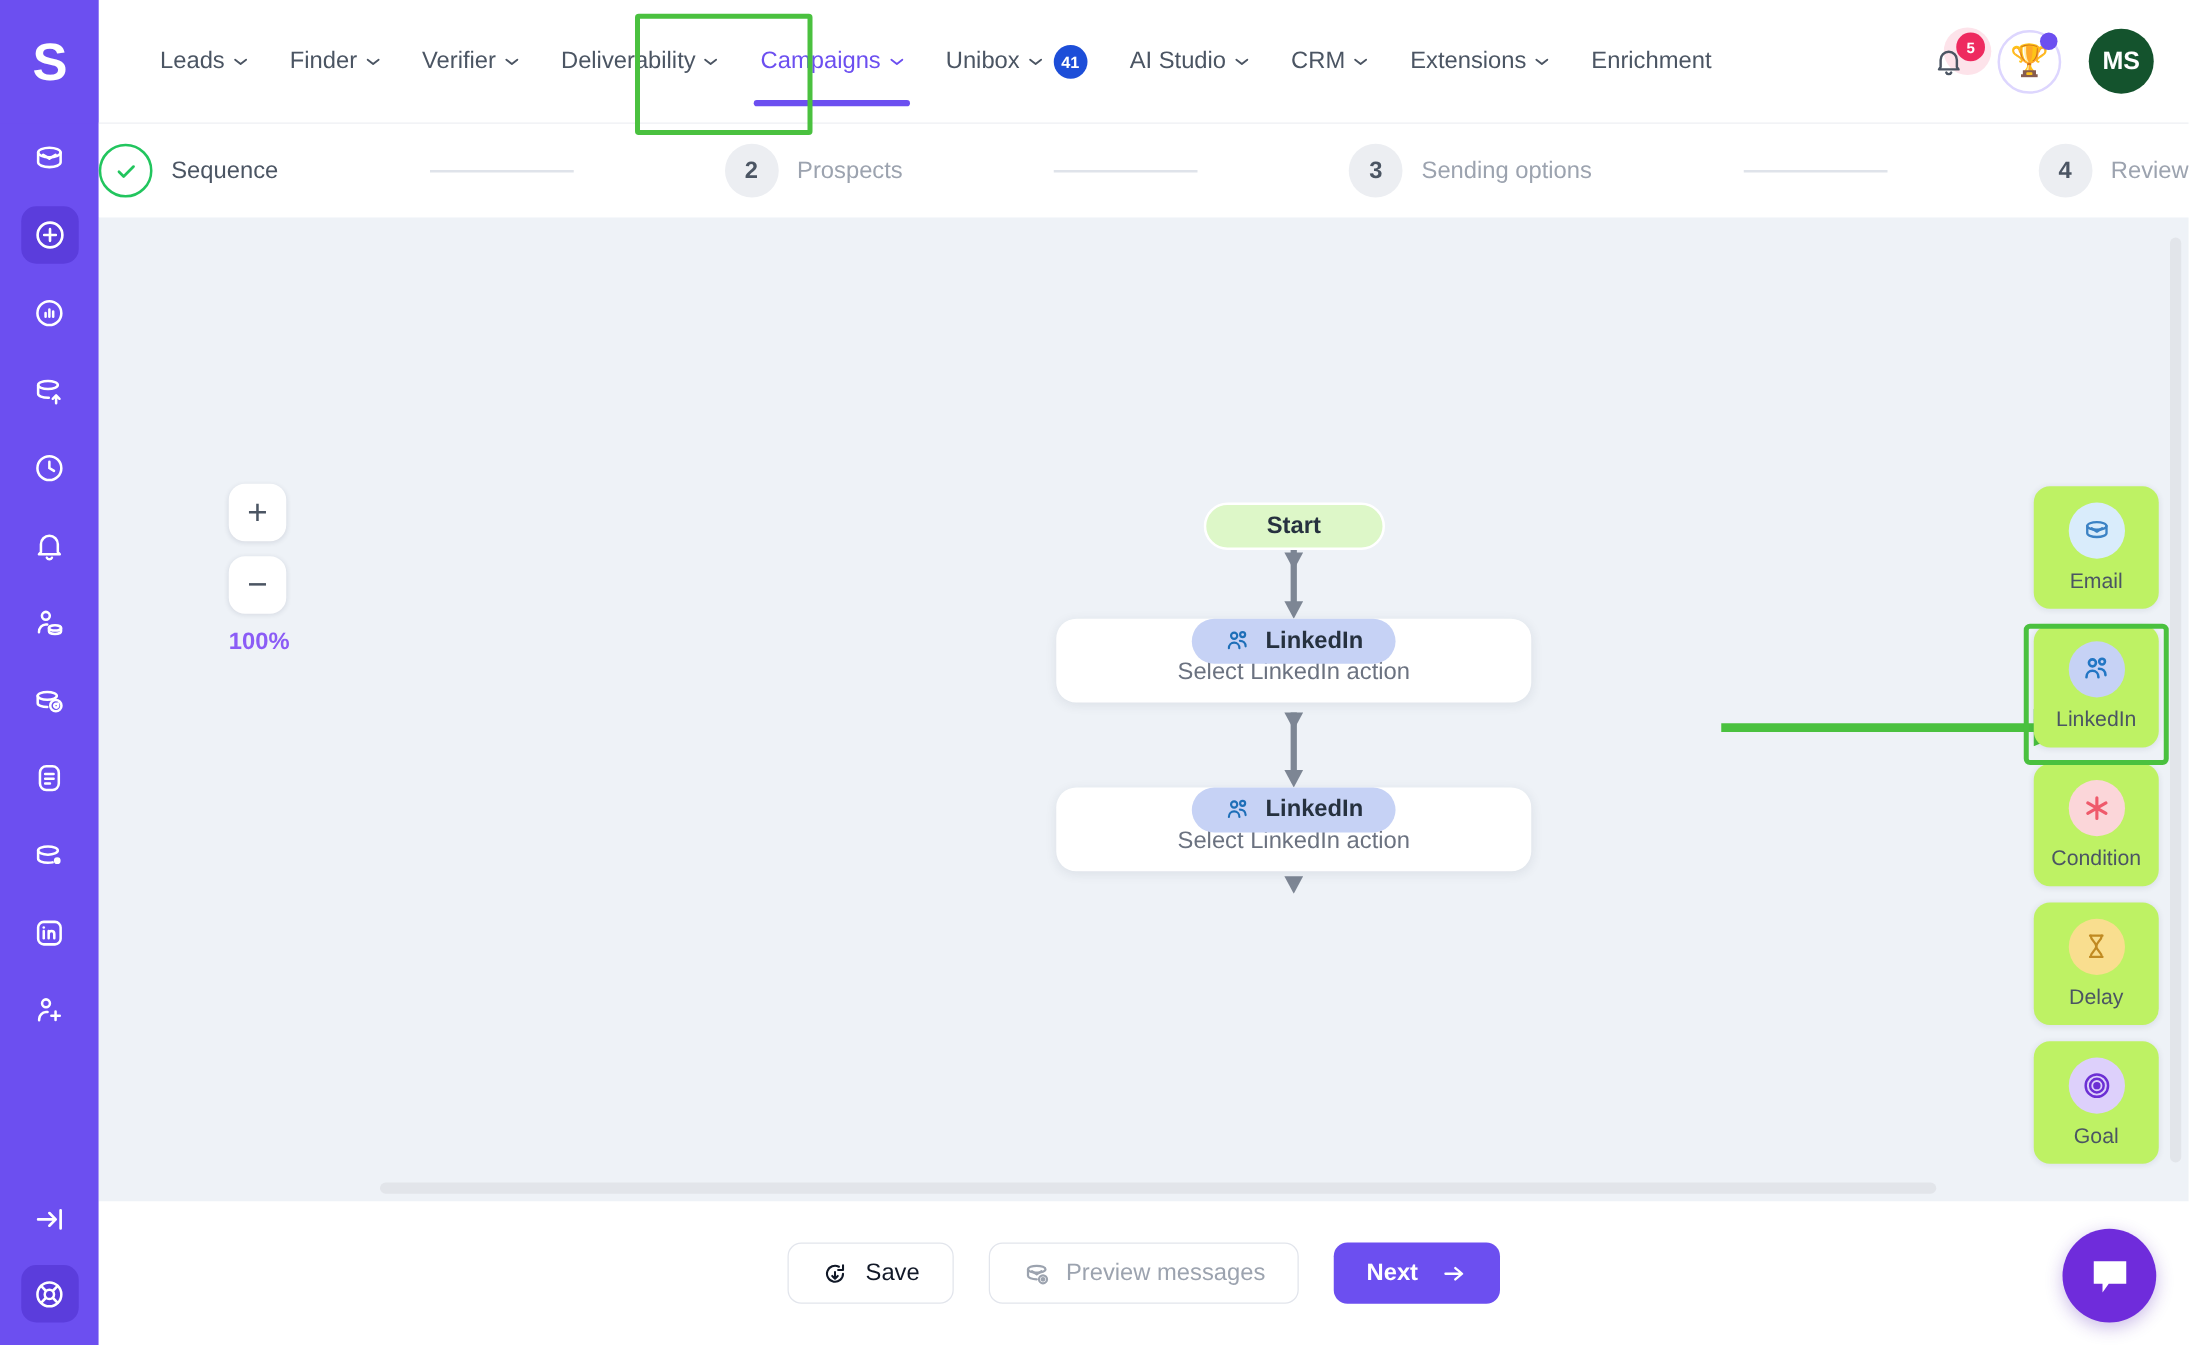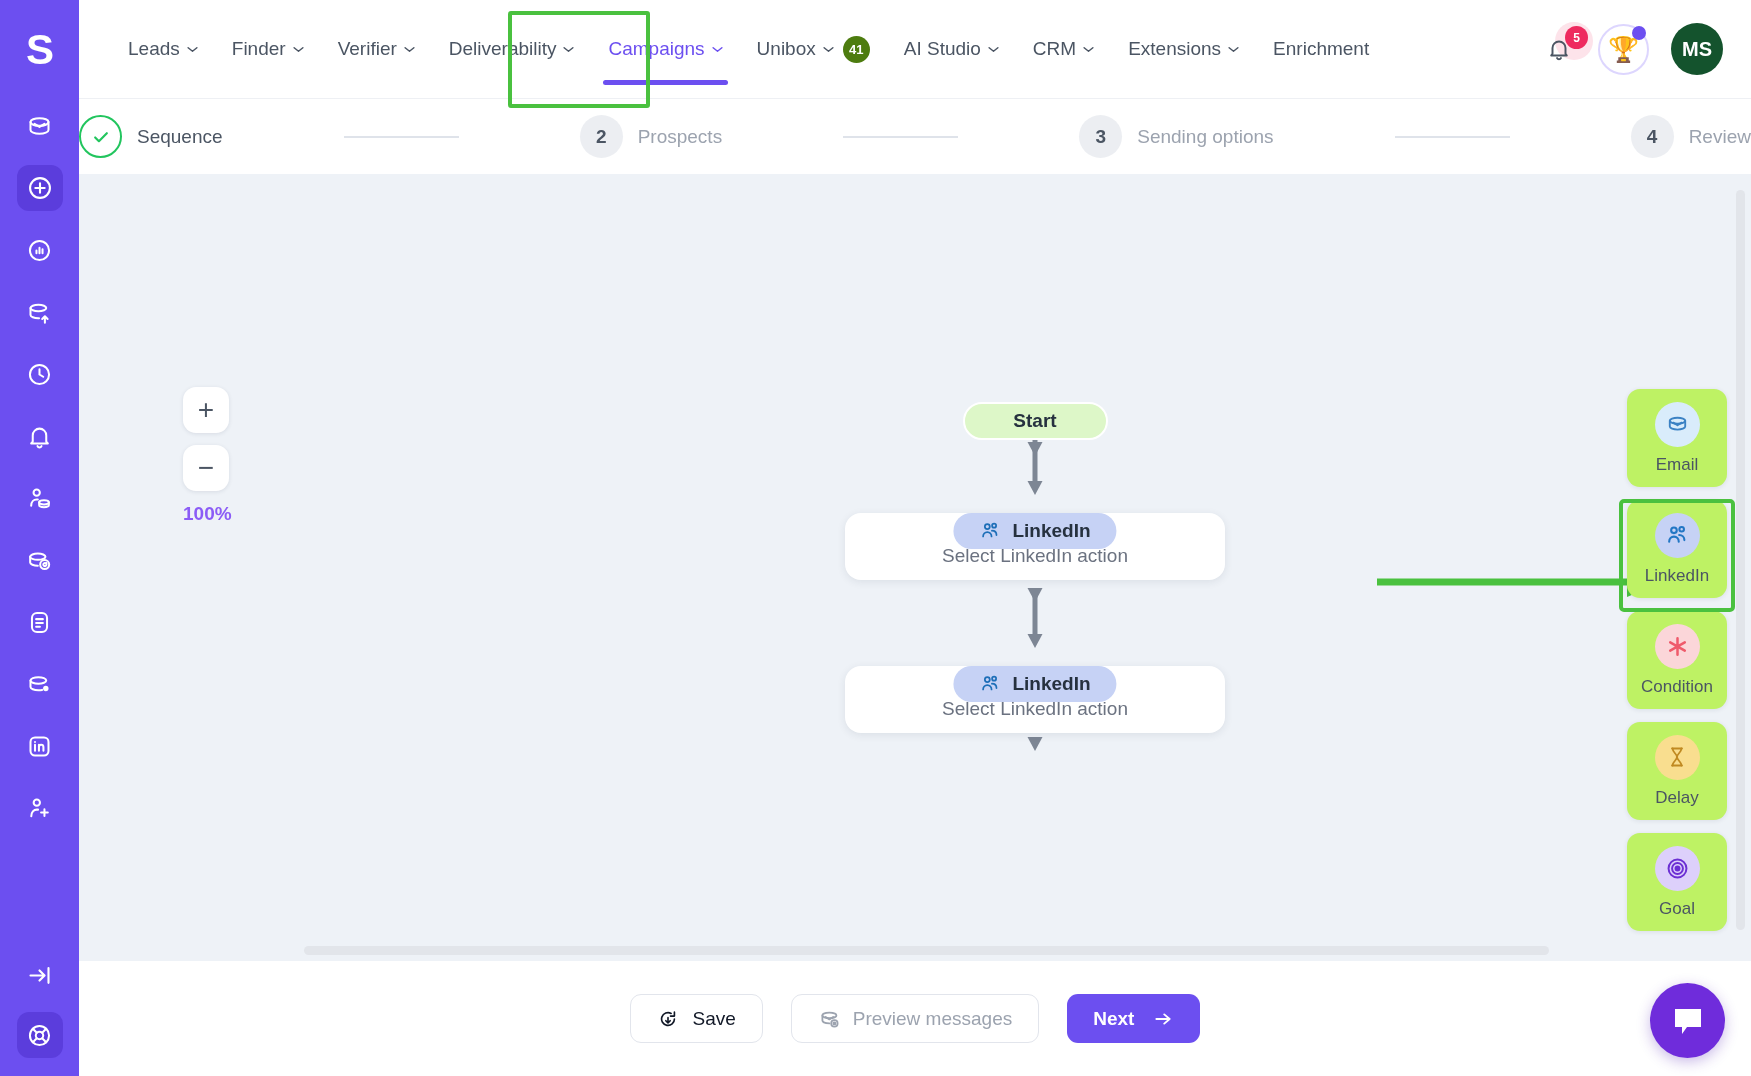--- a/index.html
+++ b/index.html
@@ -52,21 +52,21 @@
     padding: 0 17px; height: 99px; cursor: pointer; white-space: nowrap;
     position: relative;
   }
   .nav-item.active { color: #6c4ff0; }
   .nav-item.active .underline {
     position: absolute; left: 12px; right: 12px; bottom: 14px;
     height: 5px; border-radius: 3px; background: #6c4ff0;
   }
   .caret { width: 11px; height: 7px; flex-shrink: 0; }
   .badge-count {
-    background: #4d7c0f; color: #fff; font-size: 13px; font-weight: 700;
+    background: #1d4ed8; color: #fff; font-size: 13px; font-weight: 700;
     border-radius: 999px; min-width: 27px; height: 27px;
     display: flex; align-items: center; justify-content: center; padding: 0 6px;
     margin-left: 2px;
   }
   .hl-box {
     position: absolute; border: 4px solid #4ac13f; border-radius: 3px;
     pointer-events: none; z-index: 30;
   }
   .nav-right {
     margin-left: auto; display: flex; align-items: center; gap: 22px; padding-right: 28px;
@@ -137,21 +137,21 @@
   }
   .arrow { display: block; margin: 0 auto; }
   .card-wrap { position: relative; width: 380px; margin: 0 auto; }
   .node-chip {
     position: absolute; left: 50%; transform: translateX(-50%); top: 0;
     background: #c6d2f5; border-radius: 999px; height: 36px; padding: 0 26px;
     display: flex; align-items: center; gap: 11px; z-index: 2;
     font-size: 19px; font-weight: 700; color: #26313f; cursor: pointer;
   }
   .node-body {
-    margin-top: 18px; background: #fff; border-radius: 16px;
+    background: #fff; border-radius: 16px;
     box-shadow: 0 2px 9px rgba(30,40,70,.09);
     height: 67px; display: flex; align-items: flex-end; justify-content: center;
     padding-bottom: 13px; font-size: 19px; color: #6b7280; cursor: pointer;
   }
 
   
   .toolpanel {
     position: absolute; right: 24px; top: 215px; width: 100px;
     display: flex; flex-direction: column; gap: 13px;
   }

